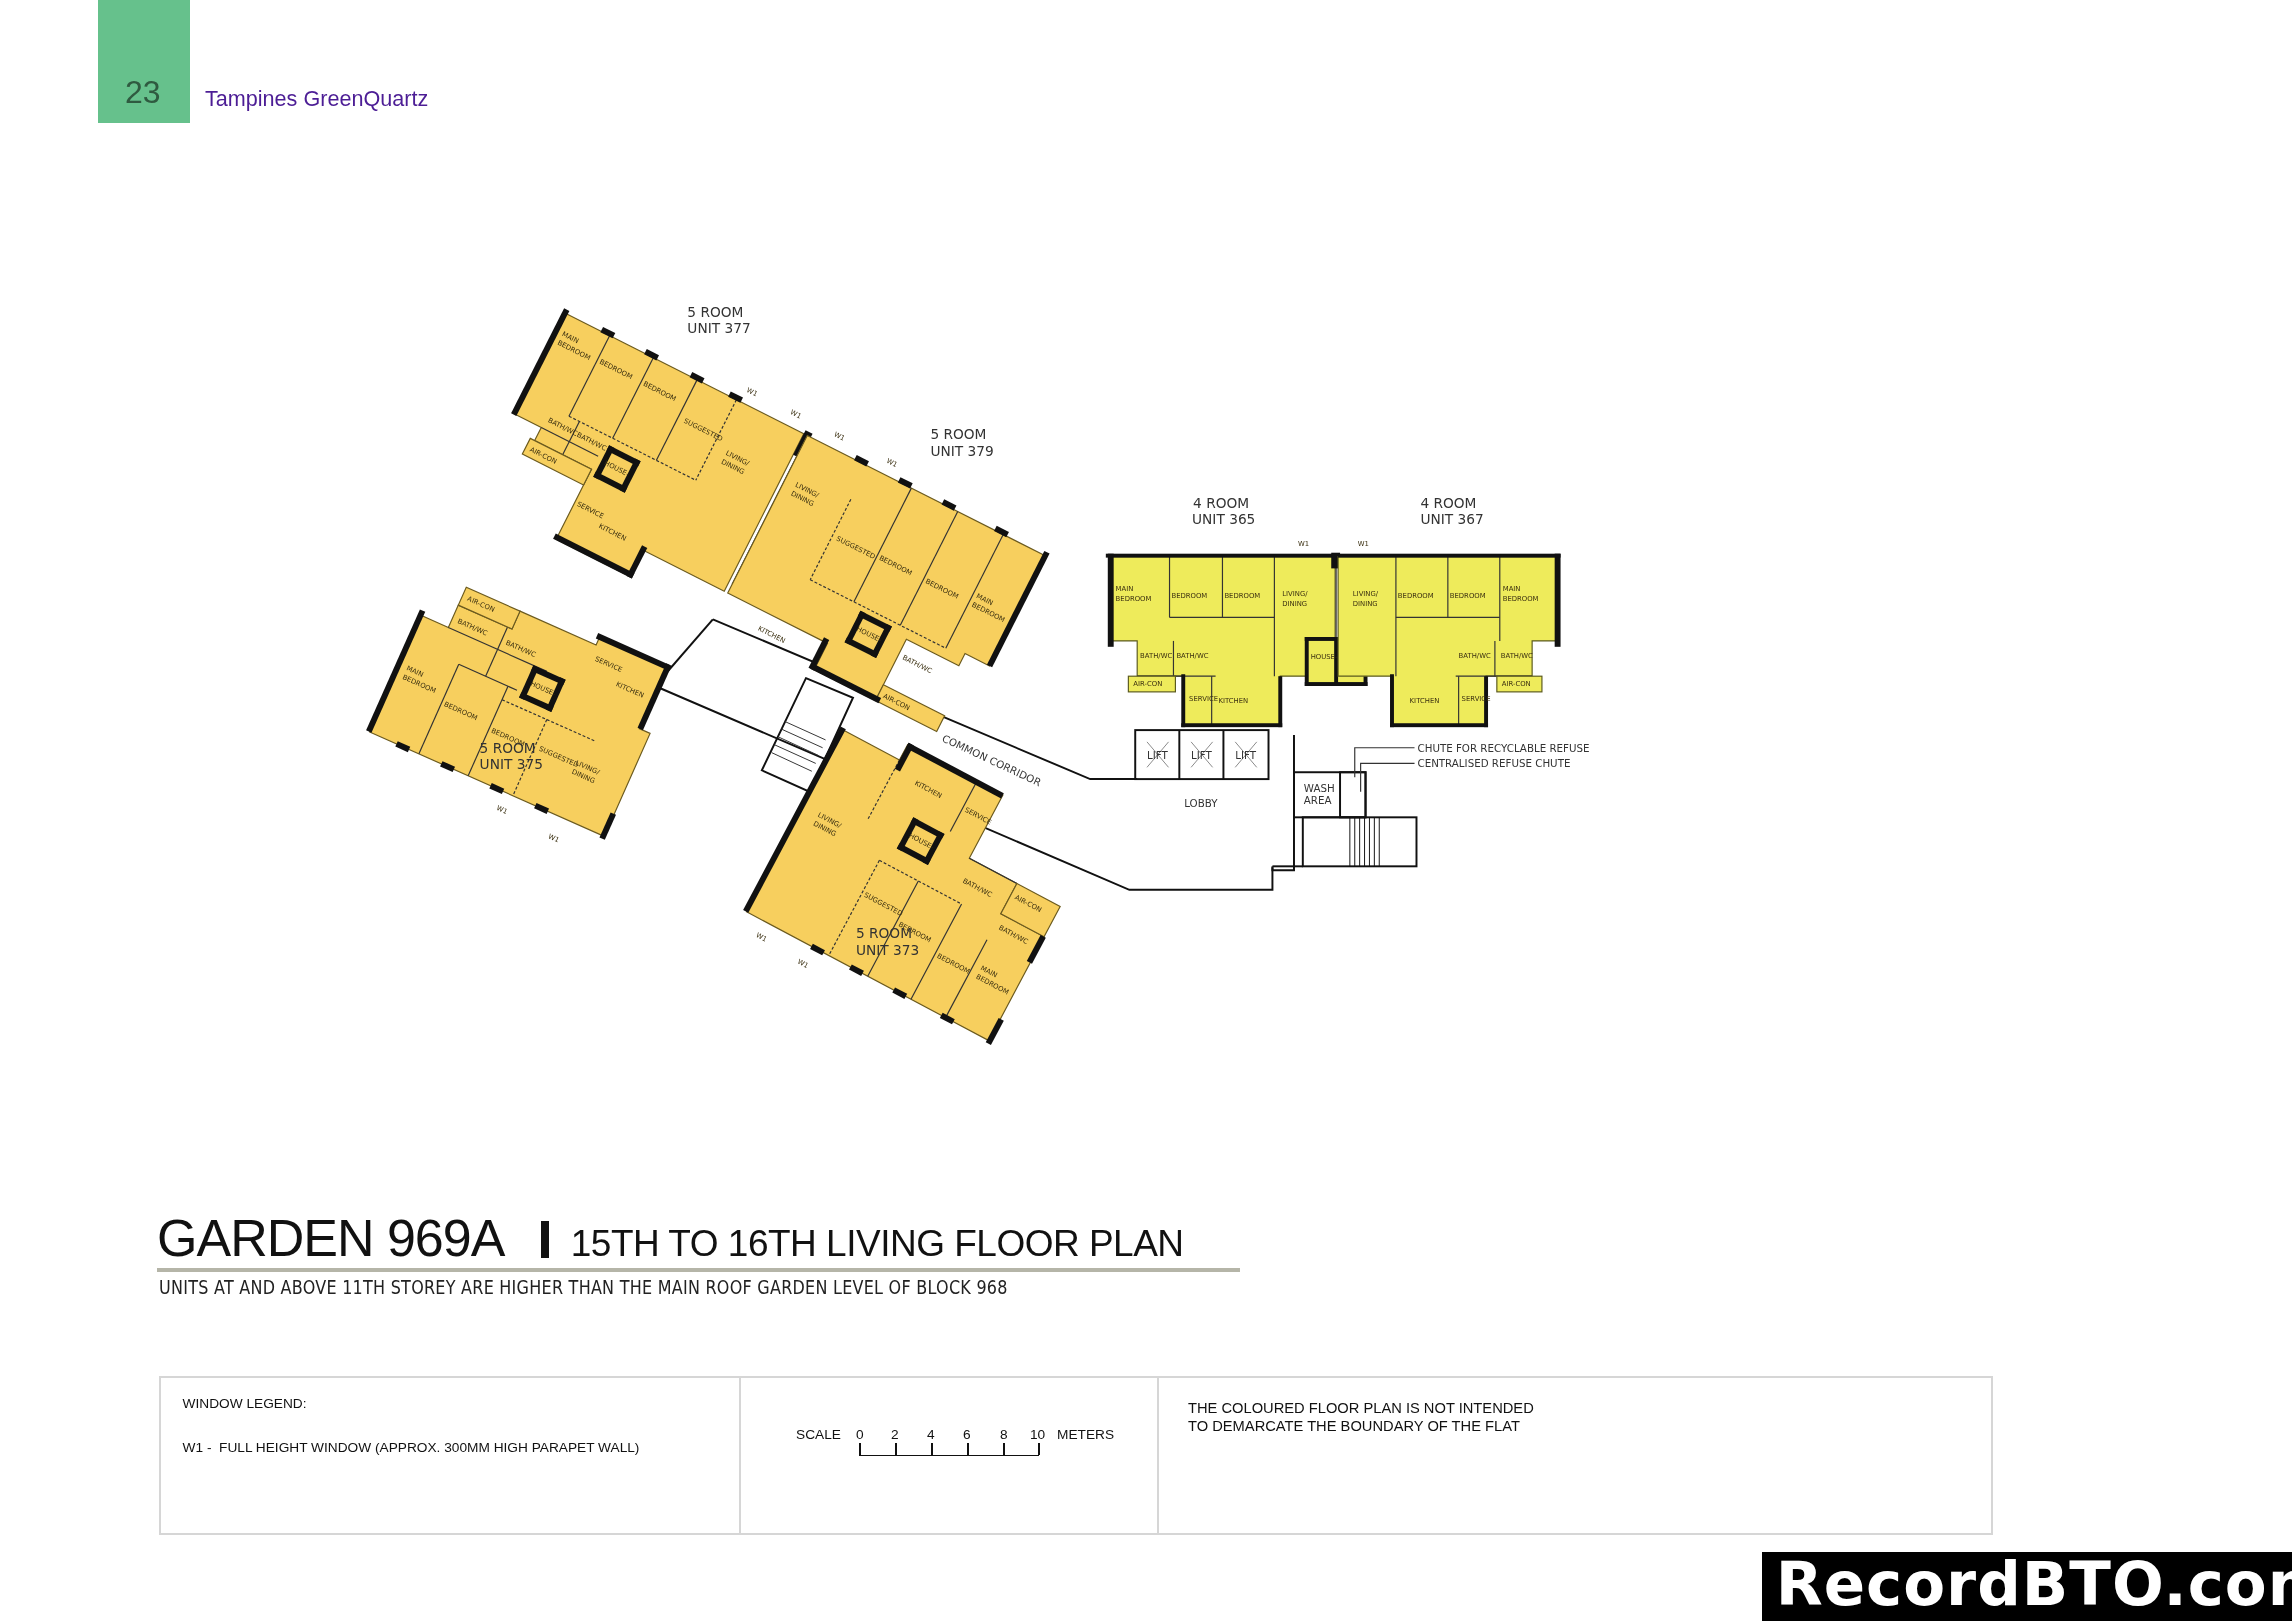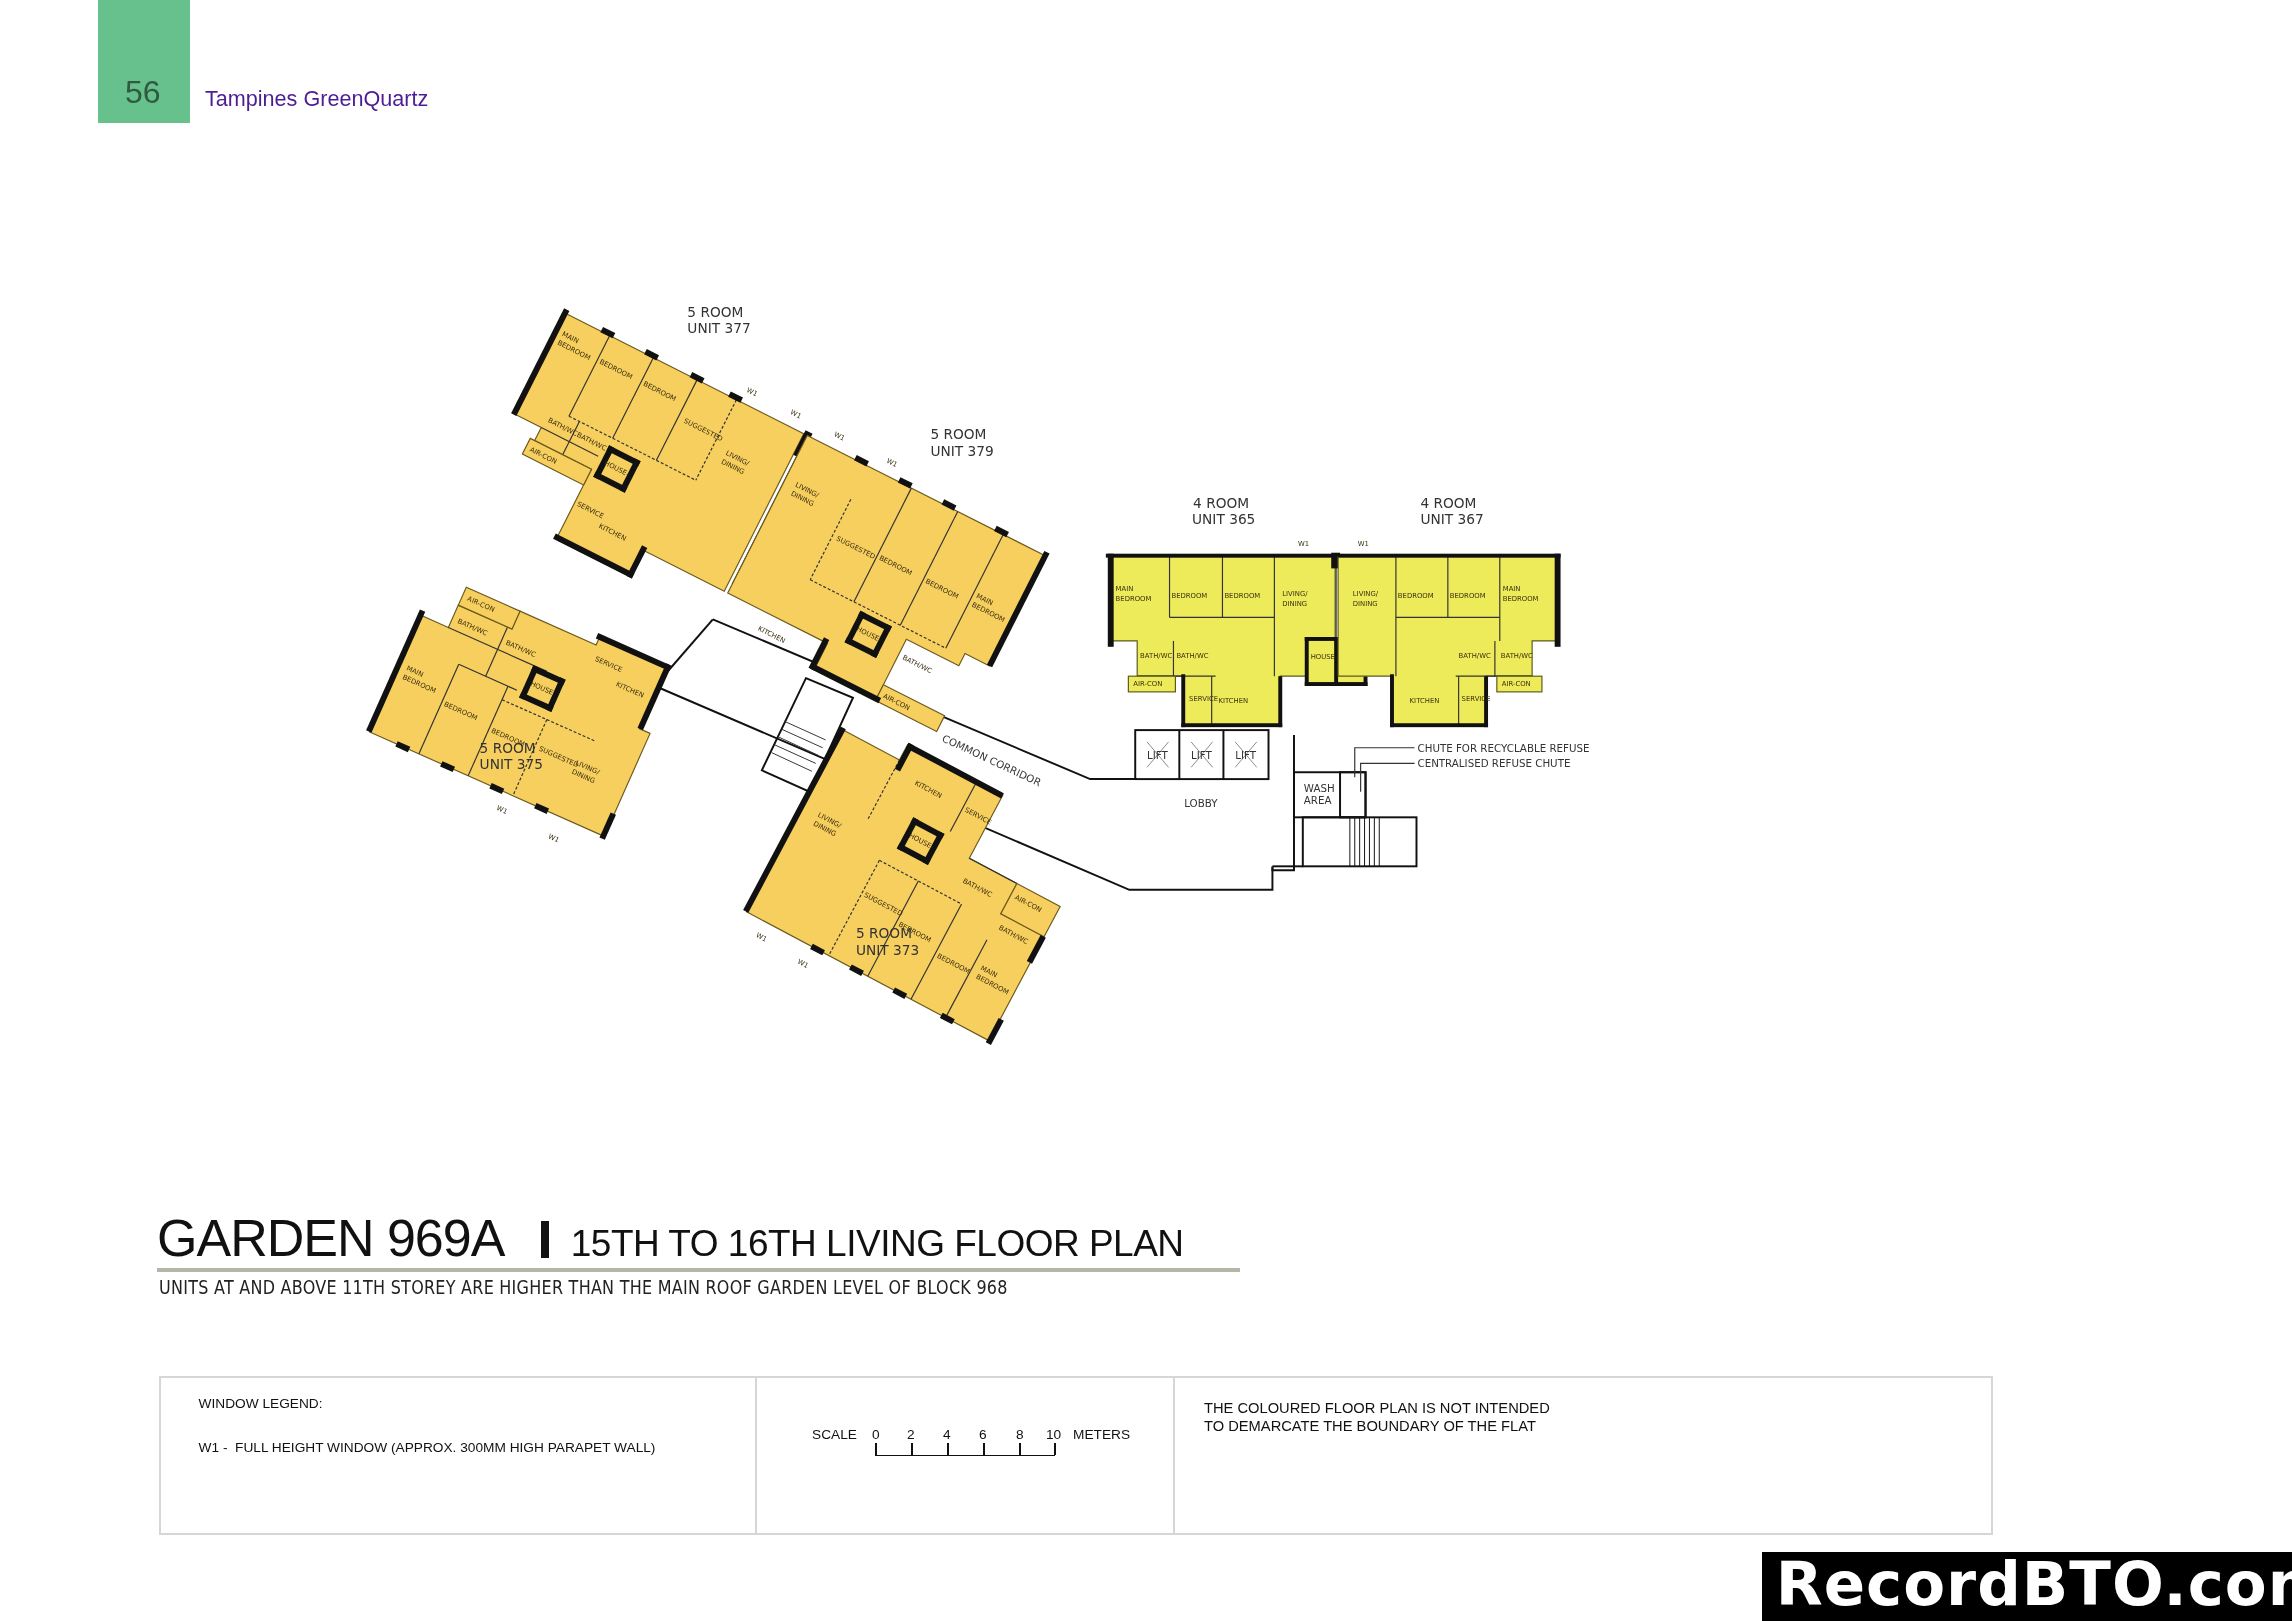--- a/index.html
+++ b/index.html
@@ -9,41 +9,41 @@
   .page-num { position:absolute; left:125px; top:74px; font-size:32px; color:#2f5a40; }
   .page-project { position:absolute; left:205px; top:86px; font-size:21.6px; color:#4c1d95; }
   .plan { position:absolute; left:0; top:0; width:2293px; height:1176px; }
   .plan text { font-family:"DejaVu Sans", sans-serif; fill:#3a2f10; }
   .title-wrap { position:absolute; left:157px; top:1208px; width:1083px; }
   .title-main { font-size:52px; color:#111; letter-spacing:-1px; font-family:"Liberation Sans", sans-serif; }
   .title-sep { display:inline-block; width:7.8px; height:37px; background:#111; margin:0 21.6px 0 37px; vertical-align:-2px; }
   .title-sub { font-size:37px; color:#111; font-family:"Liberation Sans", sans-serif; letter-spacing:-0.5px; }
   .title-rule { position:absolute; left:157px; top:1268px; width:1083px; height:3.9px; background:#b5b5a8; }
   .subtitle { position:absolute; left:159px; top:1277px; font-size:18.6px; color:#222; font-family:"DejaVu Sans", sans-serif; transform:scaleX(0.86); transform-origin:left top; letter-spacing:0.3px; }
-  .legend-table { position:absolute; left:159px; top:1376px; width:1834px; height:159px; border:2px solid #d6d6d6; box-sizing:border-box; display:flex;padding-left:16px; }
+  .legend-table { position:absolute; left:159px; top:1376px; width:1834px; height:159px; border:2px solid #d6d6d6; box-sizing:border-box; display:flex; }
   .cell { border-right:2px solid #d6d6d6; box-sizing:border-box; position:relative; font-size:13.7px; color:#111; font-family:"Liberation Sans", sans-serif; }
   .cell:last-child { border-right:none; }
   .c1 { width:580px; } .c2 { width:418px; } .c3 { width:418px; } .c4 { flex:1; }
   .legend-head { position:absolute; left:21.6px; top:17.6px; }
   .legend-w1 { position:absolute; left:21.6px; top:46px; white-space:pre;margin-top:16px; }
   .note-line { position:absolute; left:41px; white-space:pre; }
   .scale-label { position:absolute; left:55px; top:49px; }
   .scale-num { position:absolute; top:49px; }
   .scale-unit { position:absolute; left:316px; top:49px; }
   .scale-bar { position:absolute; left:118px; top:65px; width:180px; height:11.8px; border-bottom:1.5px solid #111; }
   .scale-tick { position:absolute; top:0; width:1.5px; height:11.8px; background:#111; }
   .disclaimer { position:absolute; left:29px; white-space:pre; font-size:14.7px; }
   .watermark { position:absolute; left:1762px; top:1552px; width:530px; height:70px; background:#000; }
   .watermark span { position:absolute; left:13.7px; top:-3.9px; font-family:"DejaVu Sans", sans-serif; font-weight:bold; font-size:61px; color:#fff; letter-spacing:1px; }
 </style>
 </head>
 <body>
 
 <div class="page-tab"></div>
-<div class="page-num">56</div>
+<div class="page-num">23</div>
 <div class="page-project">Tampines GreenQuartz</div>
 
 <svg class="plan" viewBox="0 0 2339 1200" xmlns="http://www.w3.org/2000/svg">
   <defs>
     <style>
       .f5 { fill:#f7cf5e; stroke:#6b5a1e; stroke-width:1.2; }
       .f4 { fill:#eeeb5b; stroke:#5b5a1e; stroke-width:1.2; }
       .w  { fill:#111; }
       .ln { fill:none; stroke:#111; stroke-width:2; }
       .thin { fill:none; stroke:#333; stroke-width:1.2; }

